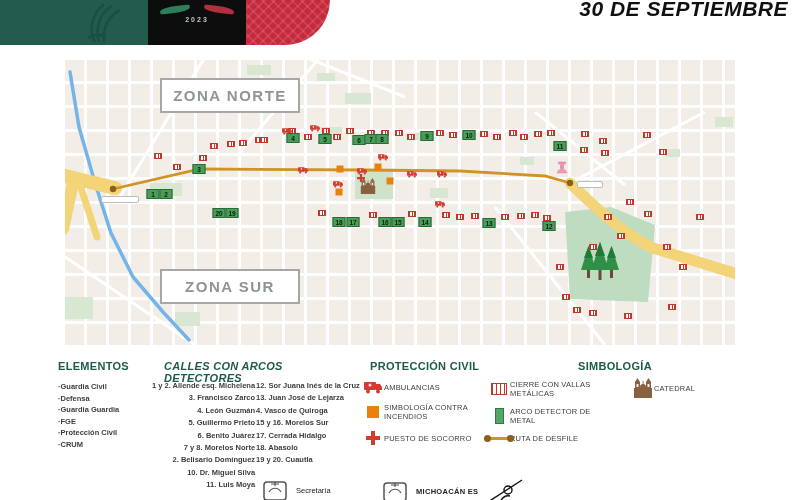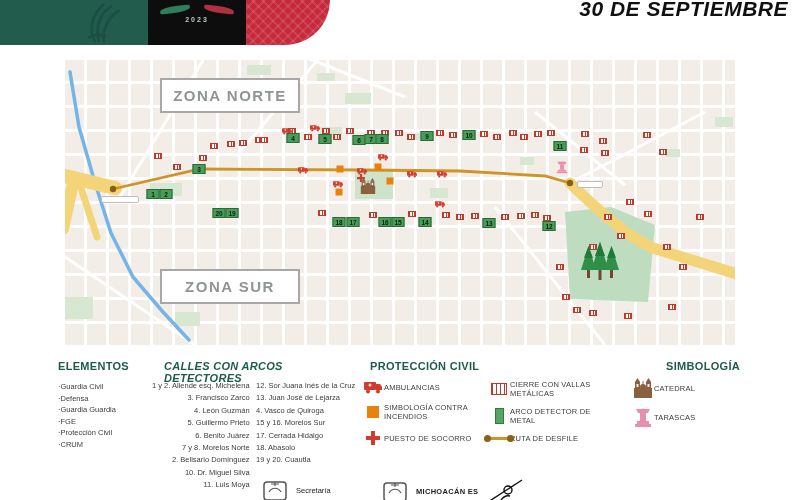--- a/index.html
+++ b/index.html
@@ -39,21 +39,21 @@
   .barrier-marker { position:absolute; width:8px; height:6px; background:repeating-linear-gradient(90deg,#c0392b 0 1px,#ffffff 1px 2.6px);
     border:1px solid #c0392b; transform:translate(-50%,-50%); }
   .fire-marker { position:absolute; width:7px; height:7px; background:#e8820c; transform:translate(-50%,-50%); }
   .amb-marker { position:absolute; transform:translate(-50%,-50%); line-height:0; }
   .aid-marker { position:absolute; transform:translate(-50%,-50%); line-height:0; }
   .lm-marker { position:absolute; transform:translate(-50%,-50%); line-height:0; }
   .street-chip { position:absolute; background:#ffffff; border:0.5px solid #bdbdbd; border-radius:2px; height:7px; }
 
   
   .legend-title { position:absolute; font-size:11px; font-weight:bold; color:#1e5a4c; letter-spacing:.3px; }
-  .legend-list { position:absolute; font-size:7.5px; color:#3d3d3d; line-height:11.5px; white-space:nowrap; }
+  .legend-list { position:absolute; font-size:7.5px; color:#3d3d3d; line-height:11.5px; white-space:nowrap;font-weight:bold; }
   .calles-list { line-height:12.4px; }
   .icon-list { position:absolute; }
   .icon-row { display:flex; align-items:center; margin-bottom:9px; }
   .icon-cell { width:22px; display:flex; justify-content:center; flex:0 0 22px; }
   .icon-label { font-size:7.5px; color:#3d3d3d; letter-spacing:.2px; line-height:9px; max-width:92px; }
 
   .lg-barrier { width:16px; height:12px; background:repeating-linear-gradient(90deg,#c0392b 0 1.5px,#ffffff 1.5px 4px); border:1.5px solid #c0392b; }
   .lg-arch { width:9px; height:16px; background:#55a565; border:1px solid #2f7a41; }
   .lg-fire { width:12px; height:12px; background:#e8820c; }
   .lg-route { position:relative; width:30px; height:3px; background:#cf9326; }
@@ -421,21 +421,21 @@
       <div class="icon-row">
         <div class="icon-cell">
           <svg width="16" height="16" viewBox="0 0 16 16">
             <path d="M6,1 h4 v5 h5 v4 h-5 v5 h-4 v-5 H1 V6 h5 z" fill="#d23b2e"></path>
           </svg>
         </div>
         <div class="icon-label">PUESTO DE SOCORRO</div>
       </div>
     </div>
 
-  <div class="legend-title" style="left:490px;top:360px;width:250px;text-align:right;">SIMBOLOGÍA</div>
+  <div class="legend-title" style="left:490px;top:360px;width:250px;text-align:center;">SIMBOLOGÍA</div>
   <div class="icon-list" id="simbologia-left" style="left:488px;top:380px;">
       <div class="icon-row">
         <div class="icon-cell">
           <div class="lg-barrier"></div>
         </div>
         <div class="icon-label">CIERRE CON VALLAS METÁLICAS</div>
       </div>
       <div class="icon-row">
         <div class="icon-cell">
           <div class="lg-arch"></div>
@@ -462,36 +462,20 @@
       <circle cx="11" cy="9" r="3"></circle>
               <rect x="10.6" y="3" width="0.9" height="4"></rect>
             </g>
       <g fill="#f2eee7">
               <rect x="4.5" y="6" width="2" height="3"></rect>
               <rect x="15.5" y="6" width="2" height="3"></rect>
             </g>
           </svg>
         </div>
         <div class="icon-label">CATEDRAL</div>
-      </div>
-      <div class="icon-row">
-        <div class="icon-cell">
-          <svg width="18" height="20" viewBox="0 0 18 20">
-            <g fill="#e88fb0">
-      <path d="M2,2 h14 l-2,4 h-10 z"></path>
-              <rect x="6" y="6" width="6" height="8"></rect>
-      <rect x="3" y="14" width="12" height="3"></rect>
-              <rect x="1" y="17" width="16" height="3"></rect>
-      <circle cx="5" cy="3.5" r="1.6"></circle>
-              <circle cx="9" cy="3" r="1.6"></circle>
-              <circle cx="13" cy="3.5" r="1.6"></circle>
-            </g>
-          </svg>
-        </div>
-        <div class="icon-label">TARASCAS</div>
       </div>
     </div>
 
   <div class="footer-group" style="left:262px;top:478px;">
     <svg width="26" height="24">
       <rect x="2" y="4" width="22" height="18" rx="3" fill="none" stroke="#555" stroke-width="1.5"></rect>
       <path d="M7,14 C10,9 16,9 19,14 M13,4 L13,8 M9,6 L17,6" fill="none" stroke="#555" stroke-width="1.2"></path>
     </svg>
     <span class="footer-label">Secretaría</span>
   </div>

